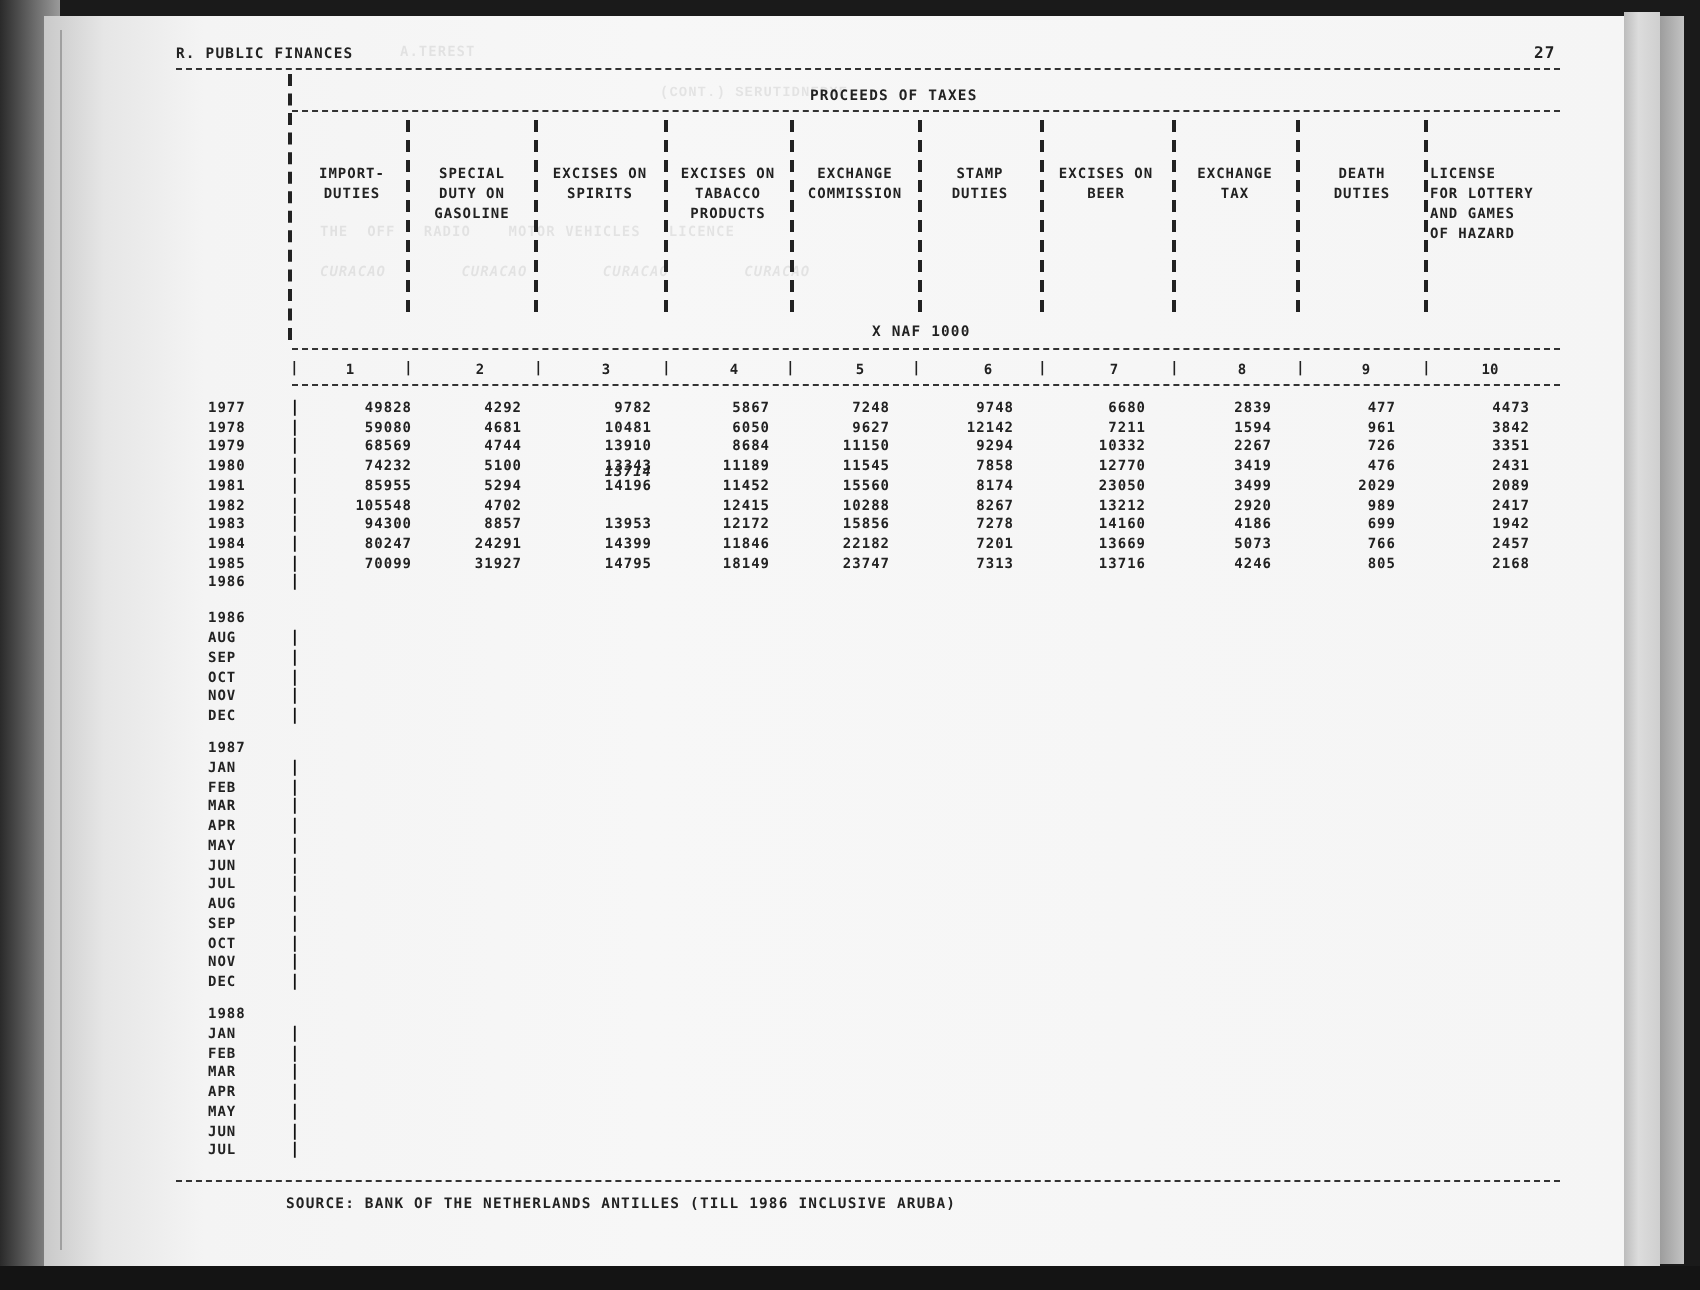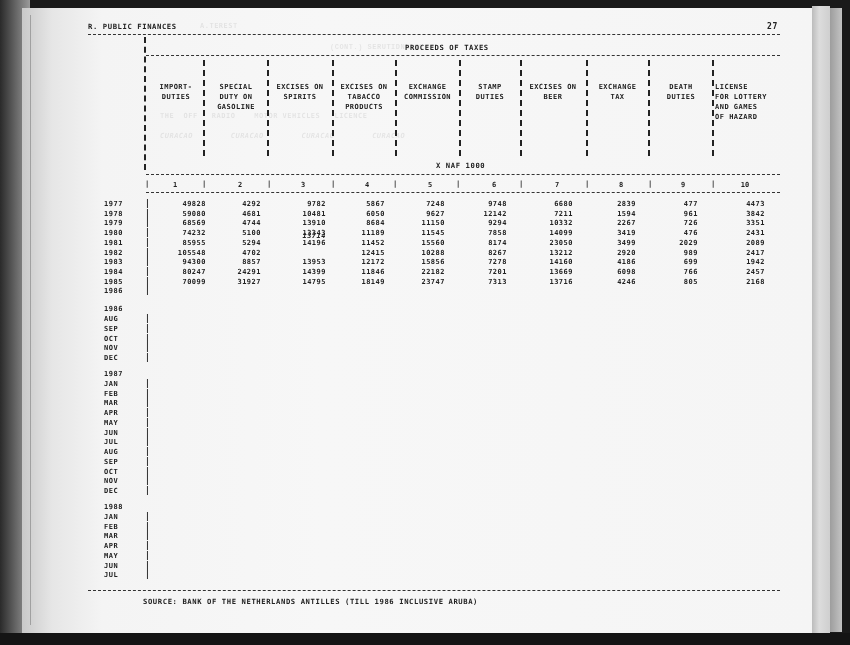--- a/index.html
+++ b/index.html
@@ -164,21 +164,21 @@
     <div class="cell" style="top: 219.4px; left: 648px;">726</div>
     <div class="cell" style="top: 219.4px; left: 715px;">3351</div>
     <div class="year" style="top: 229.1px;">1980</div>
     <div class="pipe" style="top: 228.1px;">|</div>
     <div class="cell" style="top: 229.1px; left: 156px;">74232</div>
     <div class="cell" style="top: 229.1px; left: 211px;">5100</div>
     <div class="cell" style="top: 229.1px; left: 276px;">13343</div>
     <div class="cell" style="top: 229.1px; left: 335px;">11189</div>
     <div class="cell" style="top: 229.1px; left: 395px;">11545</div>
     <div class="cell" style="top: 229.1px; left: 457px;">7858</div>
-    <div class="cell" style="top: 229.1px; left: 523px;">14099</div>
+    <div class="cell" style="top: 229.1px; left: 523px;">12770</div>
     <div class="cell" style="top: 229.1px; left: 586px;">3419</div>
     <div class="cell" style="top: 229.1px; left: 648px;">476</div>
     <div class="cell" style="top: 229.1px; left: 715px;">2431</div>
     <div class="year" style="top: 238.8px;">1981</div>
     <div class="pipe" style="top: 237.8px;">|</div>
     <div class="cell" style="top: 238.8px; left: 156px;">85955</div>
     <div class="cell" style="top: 238.8px; left: 211px;">5294</div>
     <div class="cell" style="top: 238.8px; left: 276px;">14196</div>
     <div class="cell" style="top: 238.8px; left: 335px;">11452</div>
     <div class="cell" style="top: 238.8px; left: 395px;">15560</div>
@@ -213,21 +213,21 @@
     <div class="cell" style="top: 258.2px; left: 715px;">1942</div>
     <div class="year" style="top: 267.9px;">1984</div>
     <div class="pipe" style="top: 266.9px;">|</div>
     <div class="cell" style="top: 267.9px; left: 156px;">80247</div>
     <div class="cell" style="top: 267.9px; left: 211px;">24291</div>
     <div class="cell" style="top: 267.9px; left: 276px;">14399</div>
     <div class="cell" style="top: 267.9px; left: 335px;">11846</div>
     <div class="cell" style="top: 267.9px; left: 395px;">22182</div>
     <div class="cell" style="top: 267.9px; left: 457px;">7201</div>
     <div class="cell" style="top: 267.9px; left: 523px;">13669</div>
-    <div class="cell" style="top: 267.9px; left: 586px;">6098</div>
+    <div class="cell" style="top: 267.9px; left: 586px;">5073</div>
     <div class="cell" style="top: 267.9px; left: 648px;">766</div>
     <div class="cell" style="top: 267.9px; left: 715px;">2457</div>
     <div class="year" style="top: 277.6px;">1985</div>
     <div class="pipe" style="top: 276.6px;">|</div>
     <div class="cell" style="top: 277.6px; left: 156px;">70099</div>
     <div class="cell" style="top: 277.6px; left: 211px;">31927</div>
     <div class="cell" style="top: 277.6px; left: 276px;">14795</div>
     <div class="cell" style="top: 277.6px; left: 335px;">18149</div>
     <div class="cell" style="top: 277.6px; left: 395px;">23747</div>
     <div class="cell" style="top: 277.6px; left: 457px;">7313</div>

